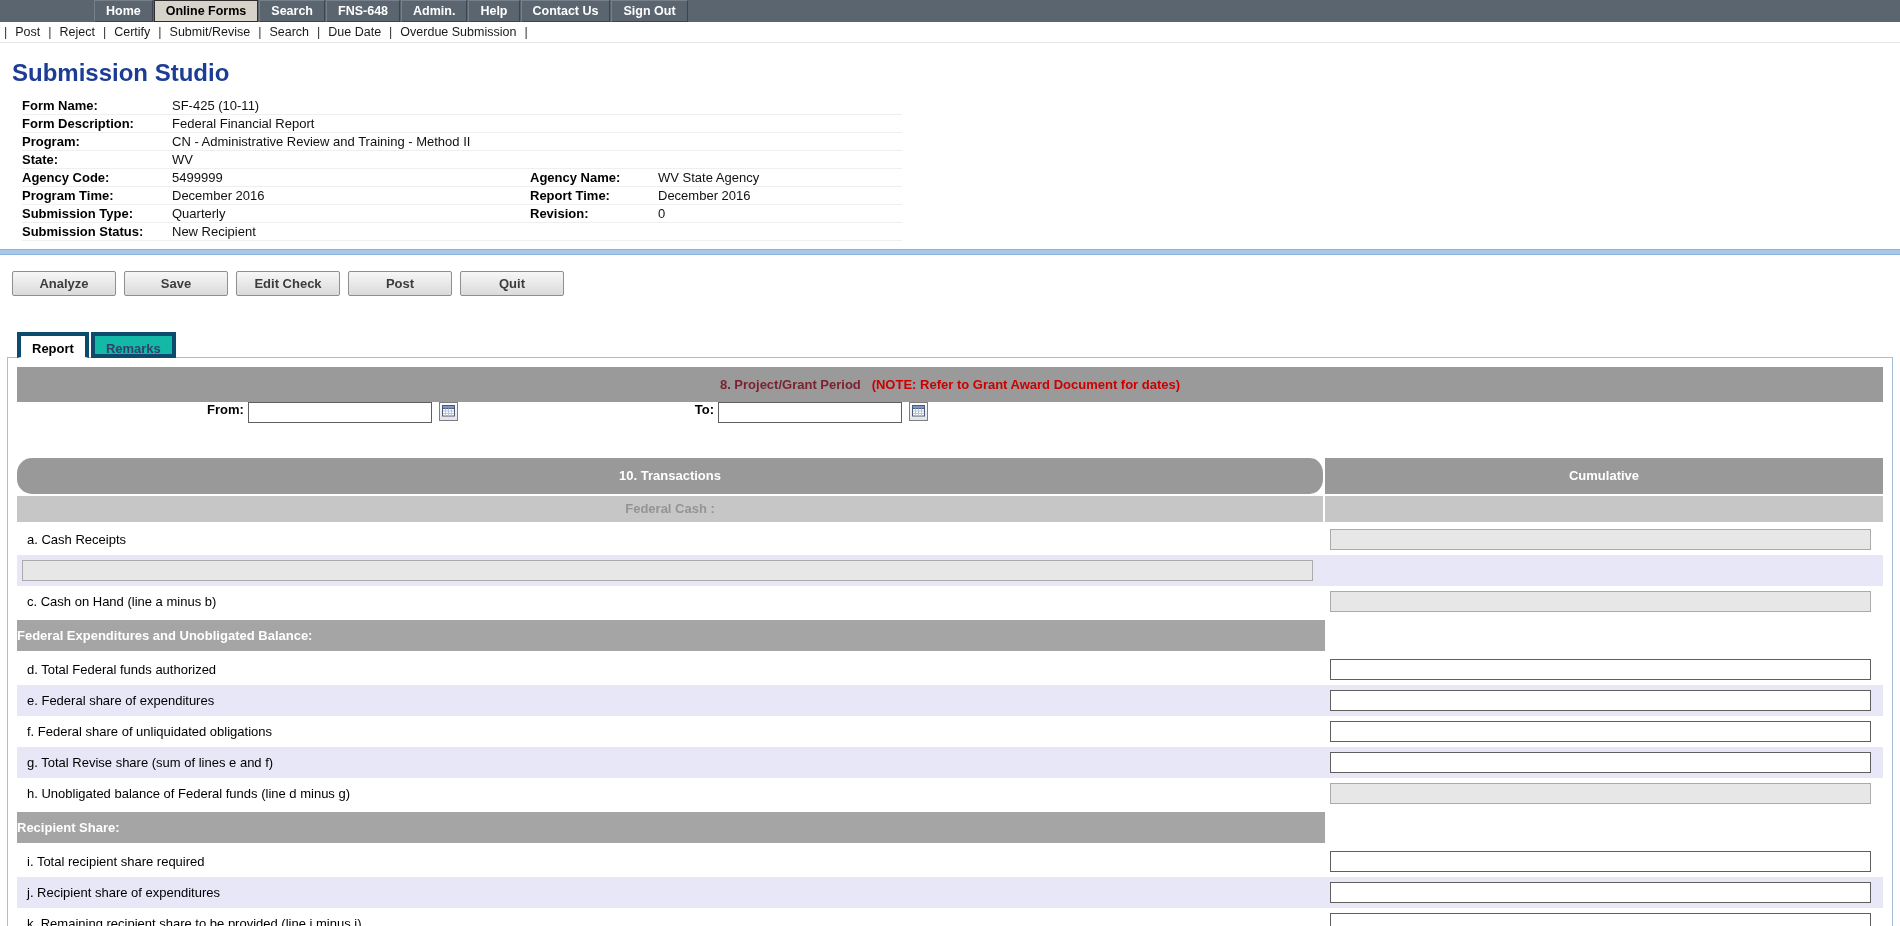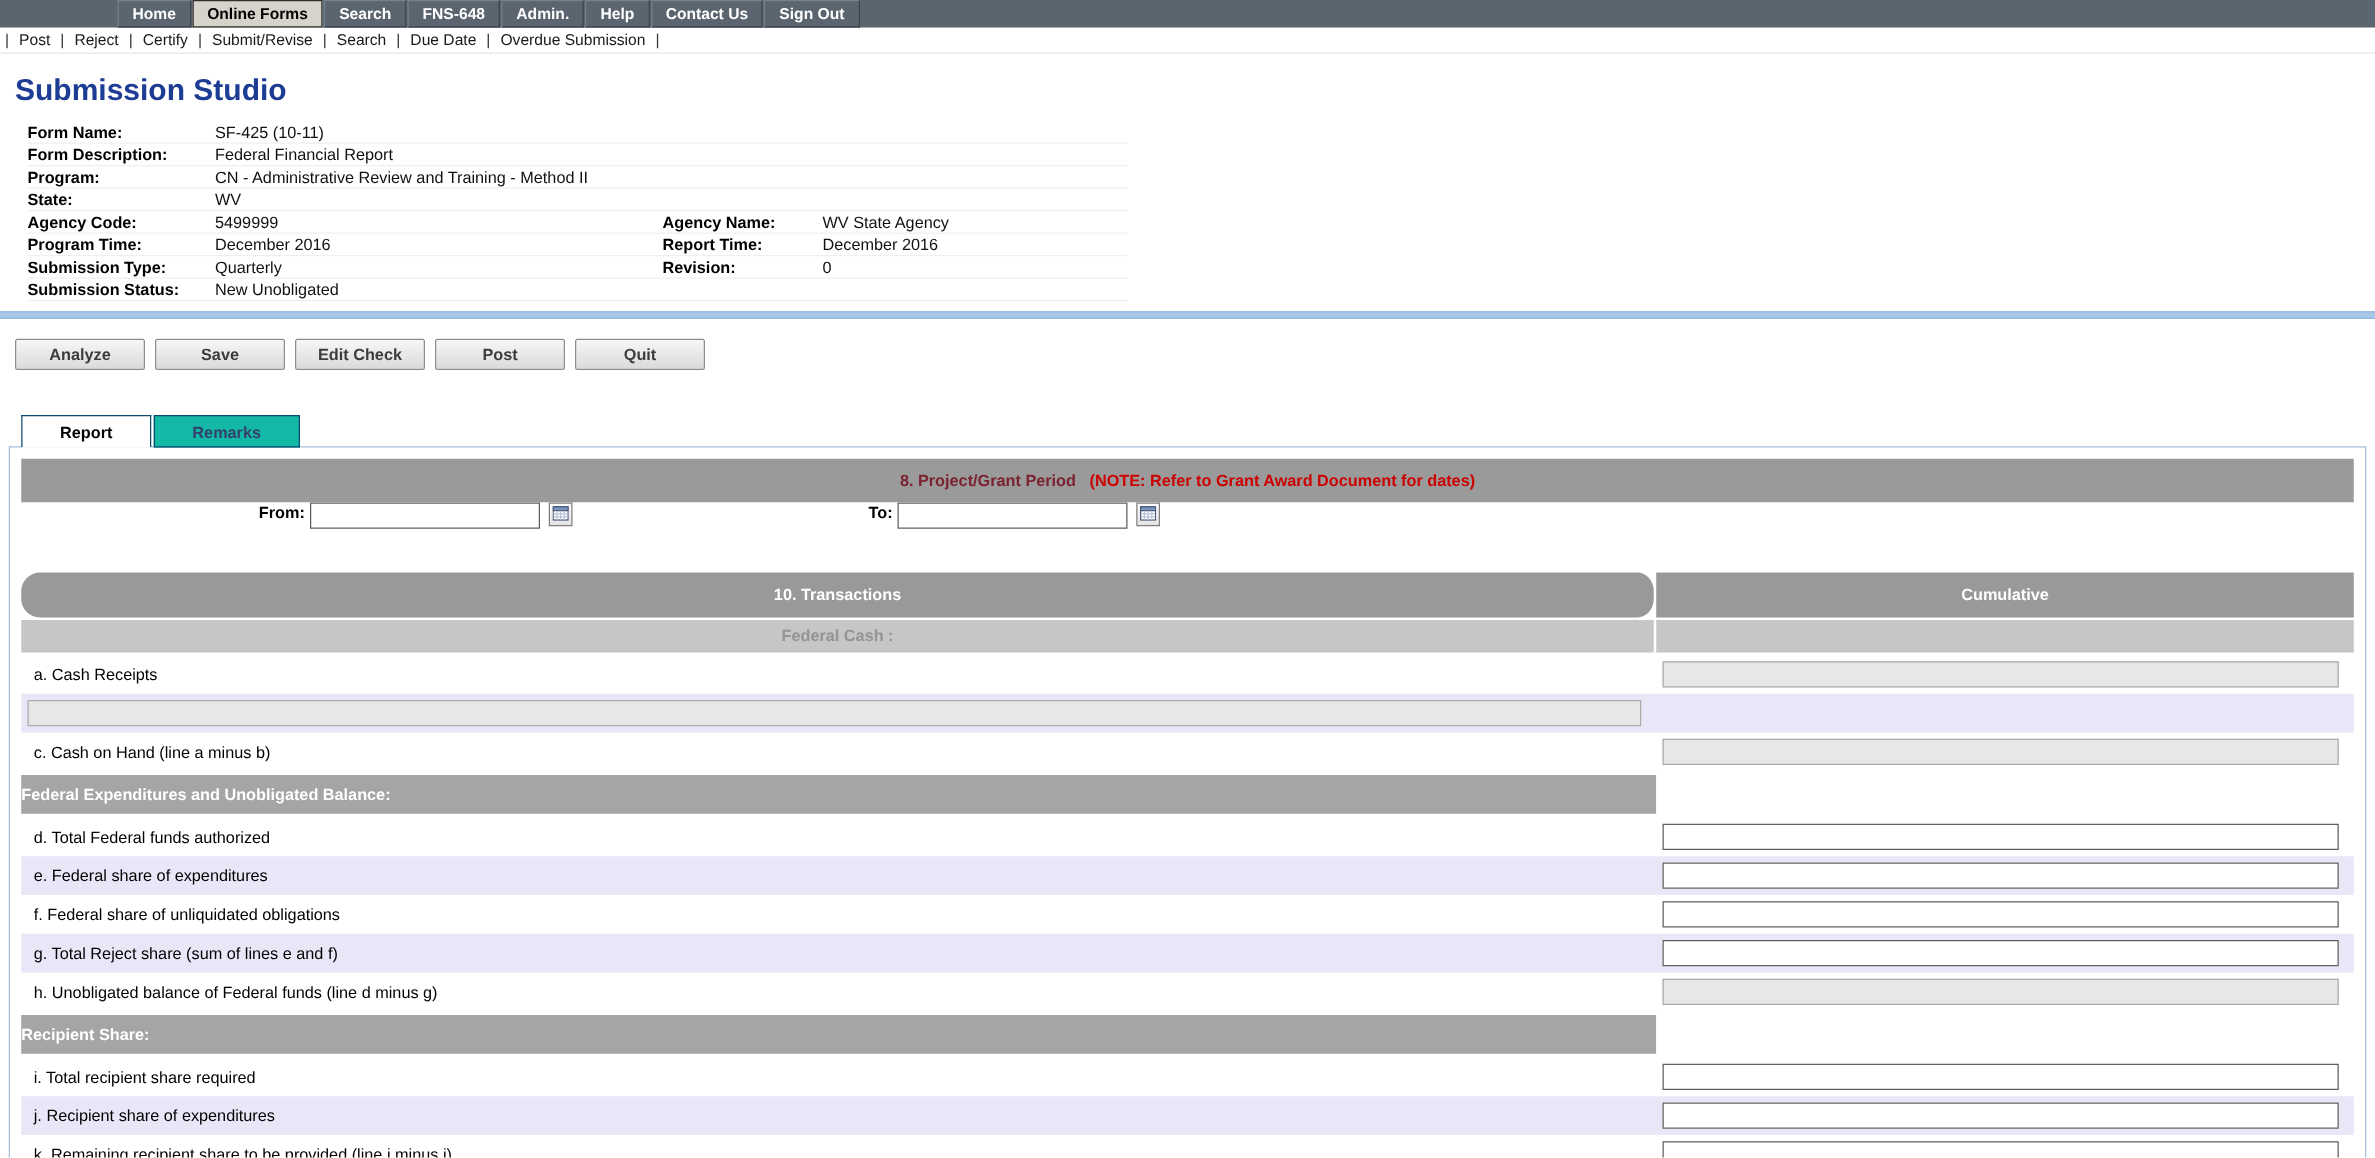--- a/index.html
+++ b/index.html
@@ -49,21 +49,21 @@
   .toolbar { margin:16px 0 0 12px; display:flex; gap:8px; }
   .btn {
     min-width:104px; height:25px; font-size:13px; font-weight:bold; color:#3c3c3c;
     text-align:center; line-height:23px;
     background:linear-gradient(#f7f7f7,#dadada);
     border:1px solid #8e8e8e; border-radius:2px; cursor:pointer;
   }
 
   
   .tabs { margin:36px 0 -1px 17px; display:flex; gap:2px; position:relative; z-index:2; }
-  .tab { height:26px; line-height:25px; padding:0 30px; font-size:13px; font-weight:bold; border:1px solid #0c4a6e; cursor:pointer; white-space:nowrap; }
+  .tab { height:26px; line-height:25px; padding:0 11px; font-size:13px; font-weight:bold; border:4px solid #0c4a6e; cursor:pointer; white-space:nowrap; }
   .tab.active { background:#fff; color:#000; border-bottom:1px solid #fff; }
   .tab.inactive { background:#14b8a6; color:#33406b; }
   .panel { margin:0 7px; border:1px solid #a6c0da; background:#fff; padding:9px; height:576px; overflow:hidden; }
 
   
   .period-header { height:35px; line-height:35px; background:#9a9a9a; text-align:center; font-size:13px; font-weight:bold; }
   .period-title { color:#7b2230; }
   .period-note { color:#cc0000; }
   .period-row { display:flex; align-items:flex-start; height:56px; background:#fff; }
   .date-label { font-size:13px; font-weight:bold; color:#000; }
@@ -169,21 +169,21 @@
     <span class="meta-value">December 2016</span>
   </div>
   <div class="meta-row">
     <span class="meta-label">Submission Type:</span>
     <span class="meta-value">Quarterly</span>
     <span class="meta-label">Revision:</span>
     <span class="meta-value">0</span>
   </div>
   <div class="meta-row">
     <span class="meta-label">Submission Status:</span>
-    <span class="meta-value">New Unobligated</span>
+    <span class="meta-value">New Recipient</span>
     <span class="meta-label"></span>
       <span class="meta-value"></span>
   </div>
 </div>
 
 <div class="divider"></div>
 
 <div class="toolbar">
   <button class="btn">Analyze</button>
   <button class="btn">Save</button>
@@ -283,21 +283,21 @@
         <input class="tinput" value="" style="">
       </div>
   </div>
   <div class="grid2 trow">
     <div class="tlabel">f. Federal share of unliquidated obligations</div>
     <div class="tcell">
         <input class="tinput" value="" style="">
       </div>
   </div>
   <div class="grid2 trow shade">
-    <div class="tlabel">g. Total Reject share (sum of lines e and f)</div>
+    <div class="tlabel">g. Total Revise share (sum of lines e and f)</div>
     <div class="tcell">
         <input class="tinput" value="" style="">
       </div>
   </div>
   <div class="grid2 trow">
     <div class="tlabel">h. Unobligated balance of Federal funds (line d minus g)</div>
     <div class="tcell">
         <input class="tinput" disabled="" value="" style="">
       </div>
   </div>

